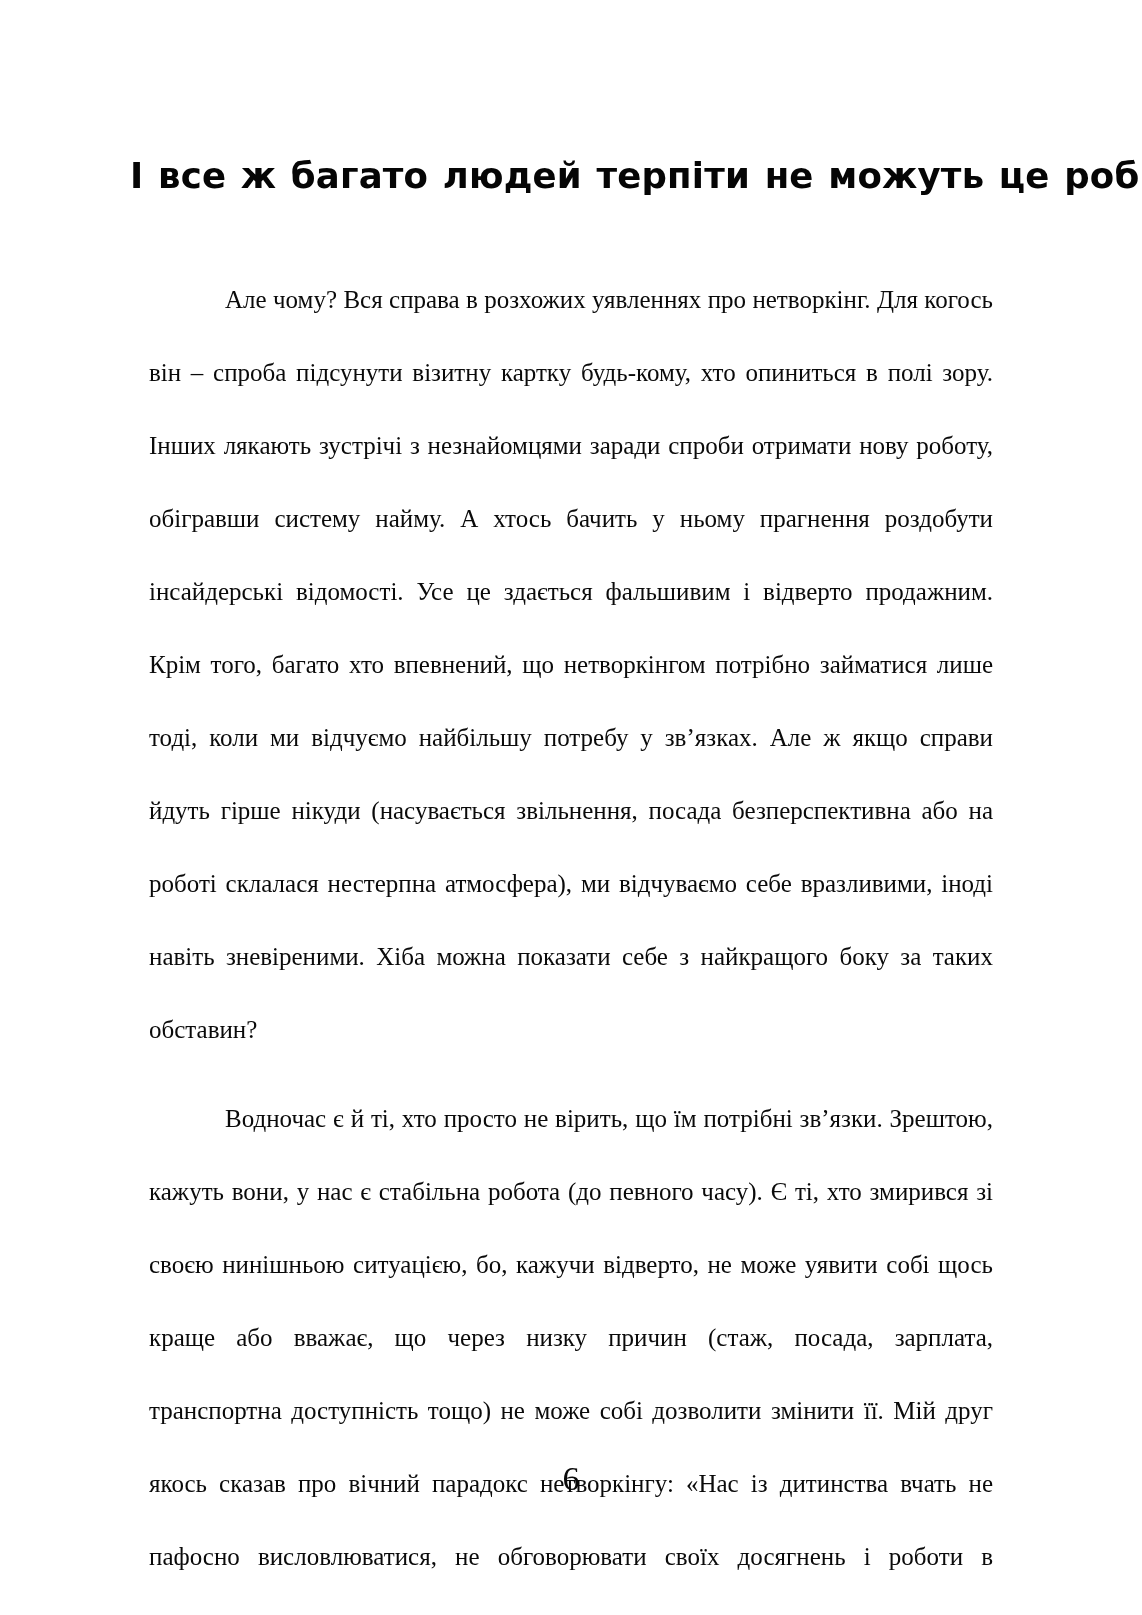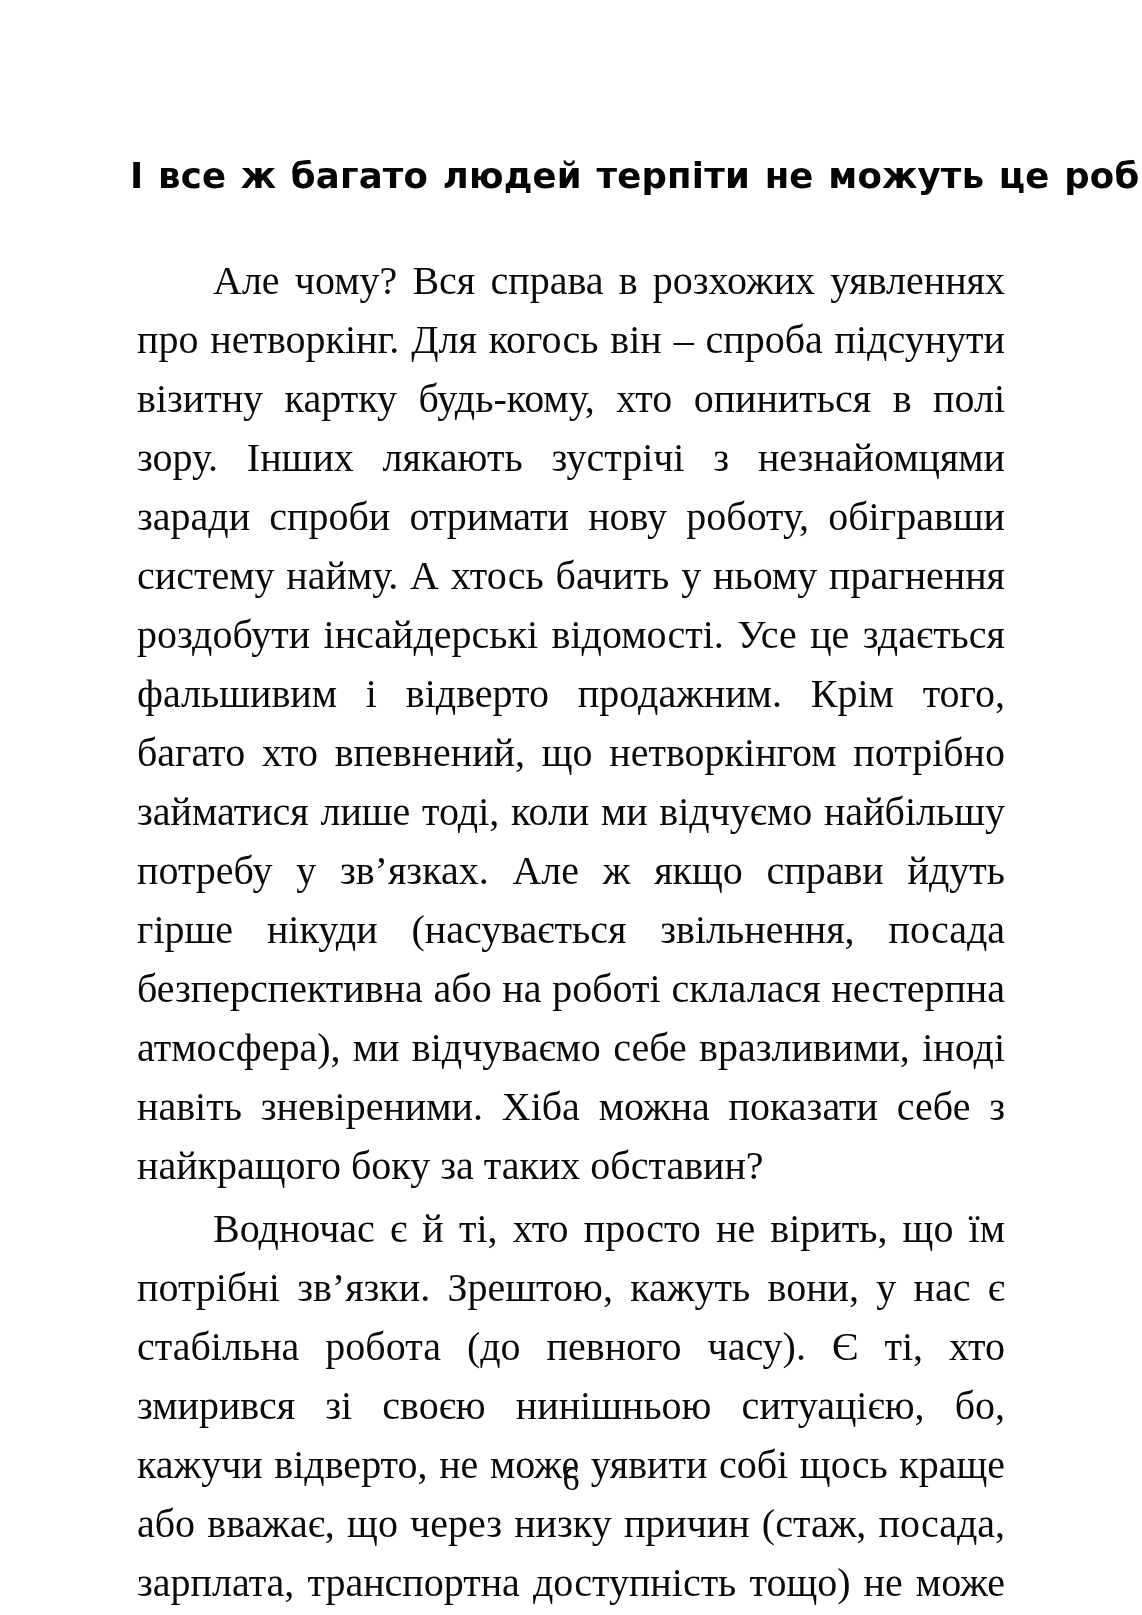--- a/index.html
+++ b/index.html
@@ -39,24 +39,24 @@
 
   
   .text-column {
     position: absolute;
     left: 133px;
     top: 247px;
     width: 876px;
   }
 
   .body-paragraph {
-    margin: 4px;
+    margin: 16px;
     font-family: "Liberation Serif", "DejaVu Serif", serif;
-    font-size: 40px;
-    line-height: 59px;
+    font-size: 25px;
+    line-height: 73px;
     color: #0a0a0a;
     text-align: justify;
     text-justify: inter-word;
     text-indent: 76px;
     hyphens: manual;
     -webkit-hyphens: manual;
   }
   .body-paragraph + .body-paragraph {
     margin-top: 0;
   }

